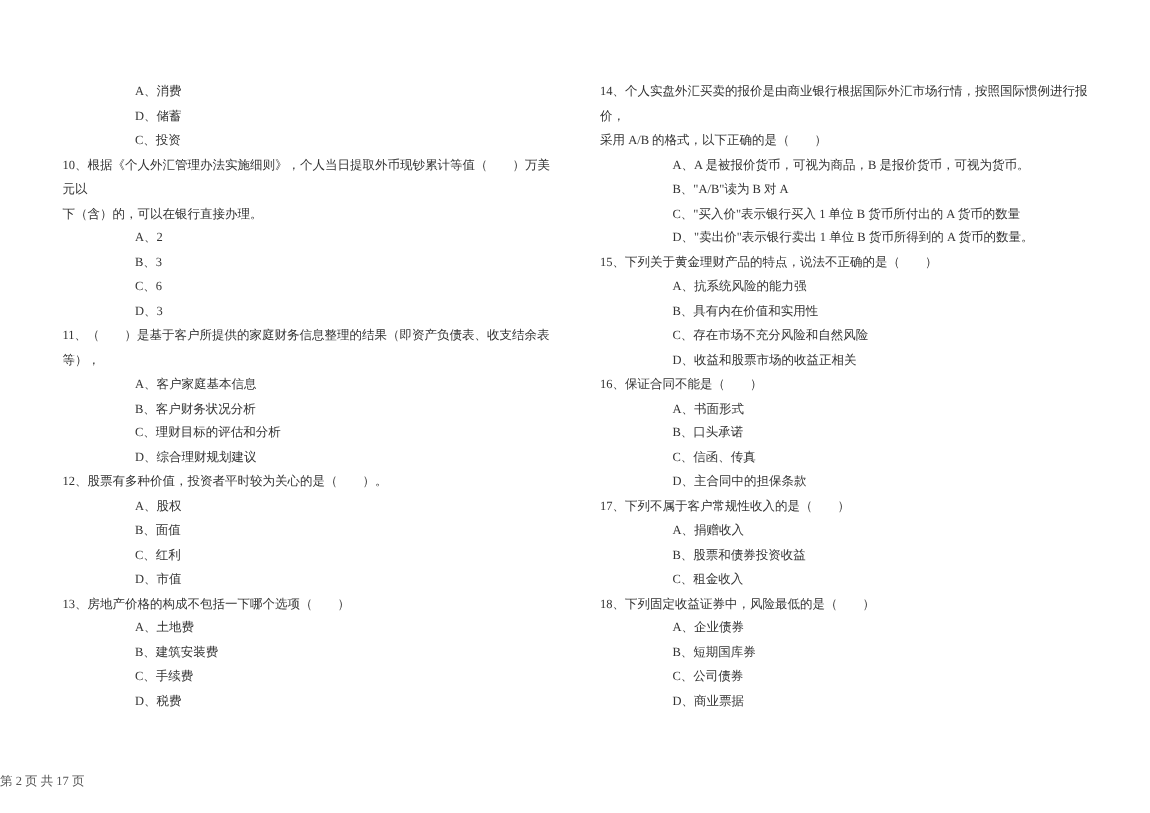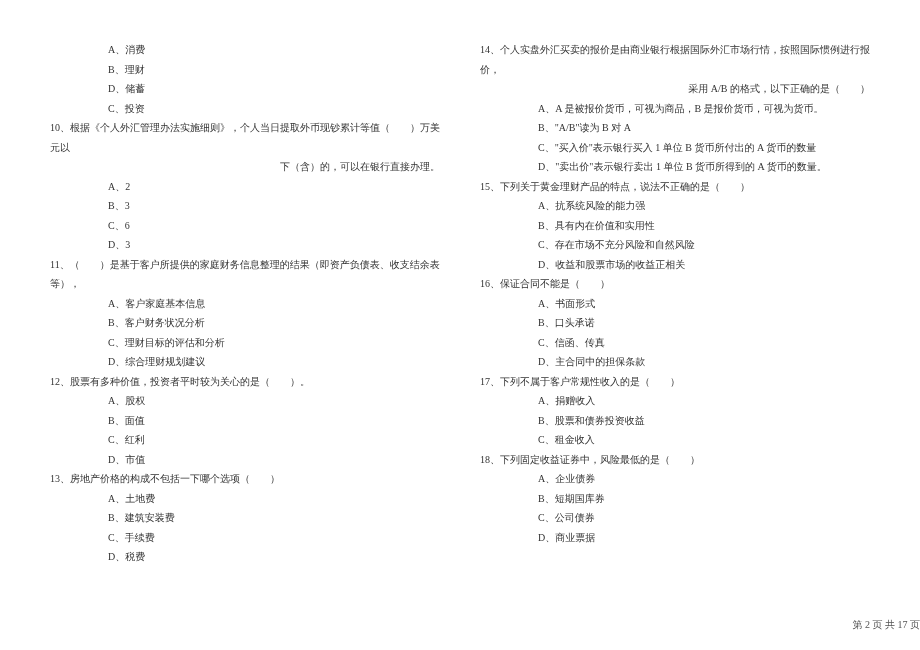--- a/index.html
+++ b/index.html
@@ -10,54 +10,53 @@
       font-family: "SimSun", "宋体", serif;
       font-size: 10px;
       color: #333;
       position: relative;
       padding: 40px 50px 30px 50px;
     }
     .content {
       display: flex;
       gap: 40px;
       height: 560px;
+      margin-top: 24px;
     }
     .column {
       flex: 1;
       line-height: 1.95;
     }
     .option-line {
       padding-left: 58px;
       white-space: nowrap;
     }
     .question-line {
       padding-left: 0;
       text-indent: 0;
     }
     .question-cont {
       padding-left: 0;
-      text-align: right;
     }
     .footer {
       position: absolute;
       bottom: 18px;
       left: 0;
       right: 0;
-      text-align: right;
+      text-align: left;
       font-size: 10px;
       color: #555;
     }
   </style>
 </head>
 <body>
 
 <div class="content">
   <div class="column">
     <div class="option-line">A、消费</div>
-    <div class="option-line">B、理财</div>
     <div class="option-line">D、储蓄</div>
     <div class="option-line">C、投资</div>
 
     <div class="question-line">10、根据《个人外汇管理办法实施细则》，个人当日提取外币现钞累计等值（　　）万美元以</div>
     <div class="question-cont">下（含）的，可以在银行直接办理。</div>
     <div class="option-line">A、2</div>
     <div class="option-line">B、3</div>
     <div class="option-line">C、6</div>
     <div class="option-line">D、3</div>
 

